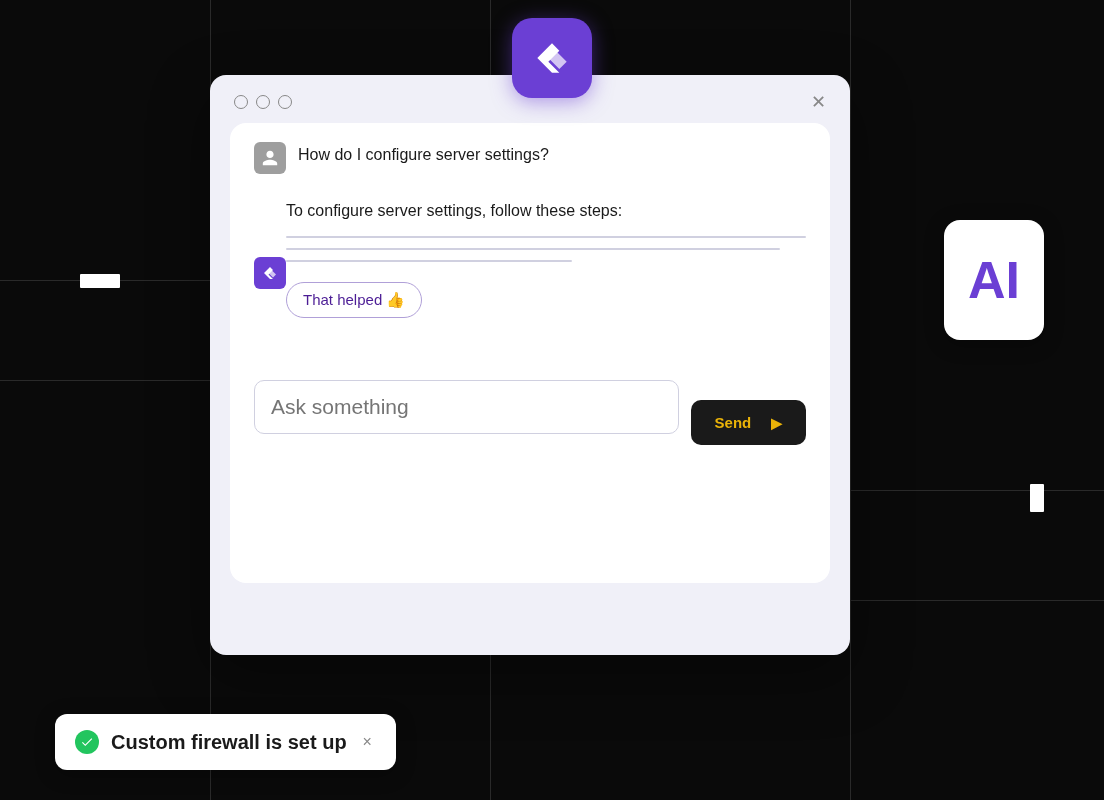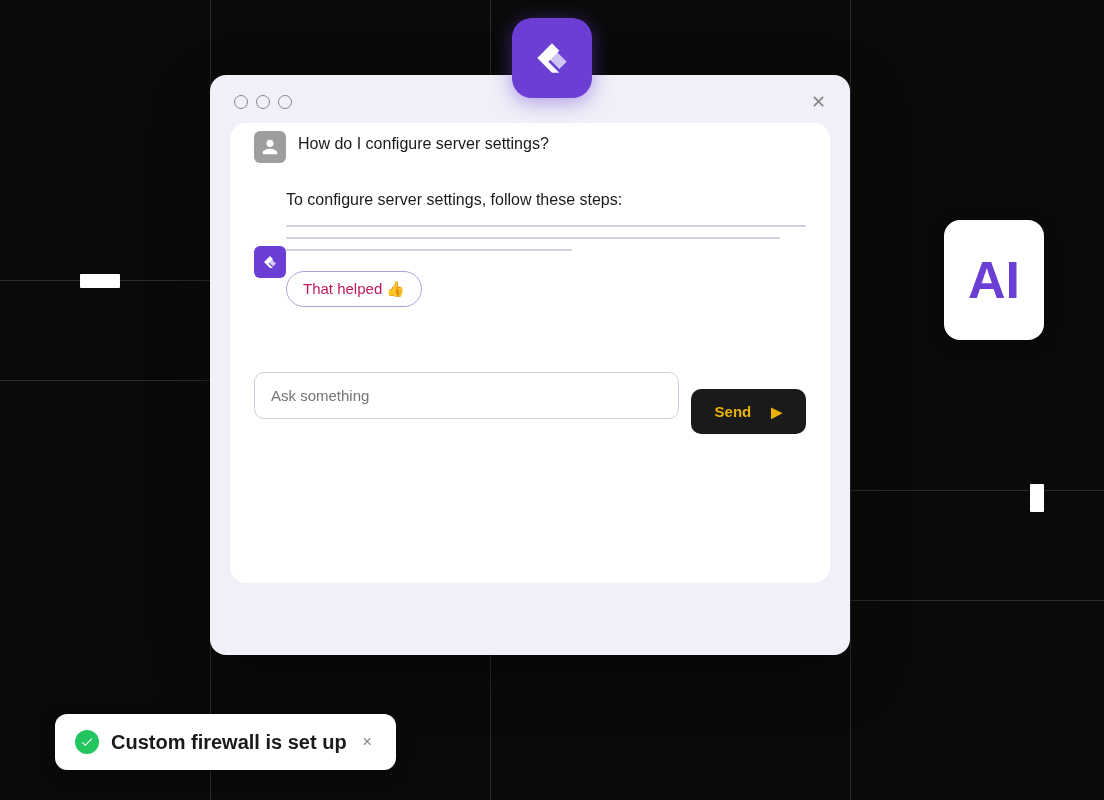--- a/index.html
+++ b/index.html
@@ -80,21 +80,21 @@
       font-size: 18px;
       color: #888;
       line-height: 1;
     }
 
     
     .chat-container {
       margin: 0 20px;
       background: white;
       border-radius: 16px;
-      padding: 8px 24px 20px;
+      padding: 19px 24px 20px;
       min-height: 460px;
       position: relative;
     }
 
     
     .user-message {
       display: flex;
       align-items: flex-start;
       gap: 12px;
       margin-bottom: 24px;
@@ -179,39 +179,39 @@
     .suggestion-pill {
       display: inline-flex;
       align-items: center;
       gap: 6px;
       border: 1.5px solid #b0a0d8;
       border-radius: 20px;
       padding: 8px 16px;
       cursor: pointer;
       background: white;
       font-size: 15px;
-      color: #be185d;
+      color: #4c1d95;
       font-weight: 500;
       margin-bottom: 30px;
     }
 
     
     .input-area {
       display: flex;
       gap: 12px;
       align-items: center;
       margin-top: 8px;
     }
 
     .chat-input {
       flex: 1;
       border: 1.5px solid #d0d0e0;
       border-radius: 10px;
       padding: 14px 16px;
-      font-size: 15px;
+      font-size: 21px;
       color: #aaa;
       outline: none;
       background: white;
     }
 
     .send-button {
       background: #1a1a1a;
       color: #eab308;
       border: none;
       border-radius: 10px;

